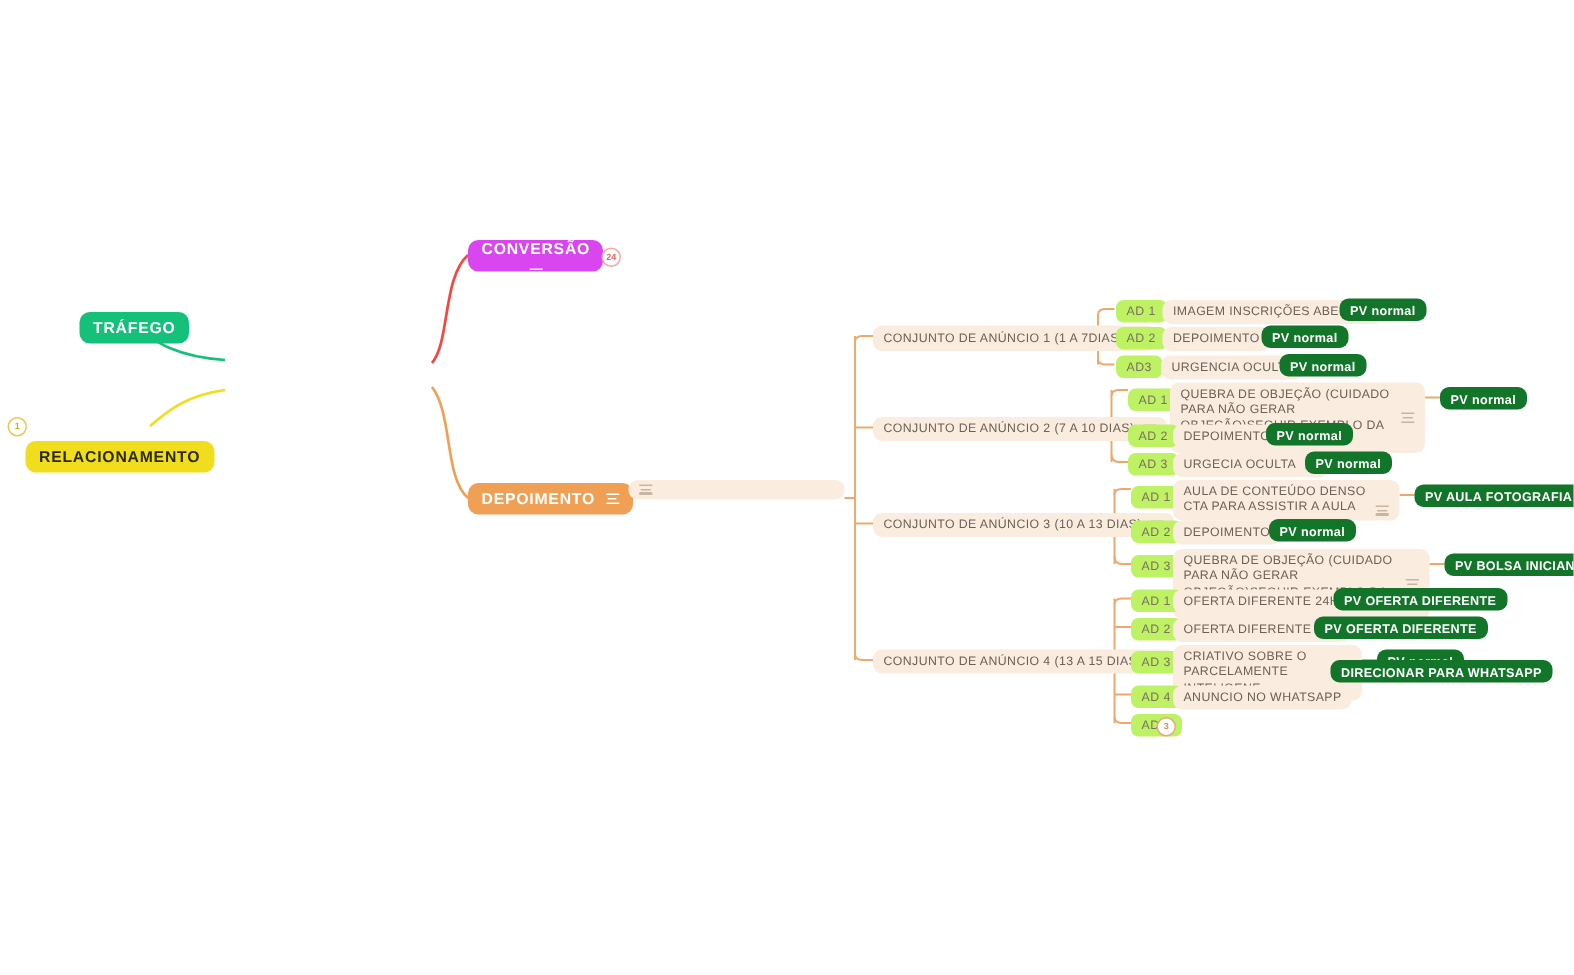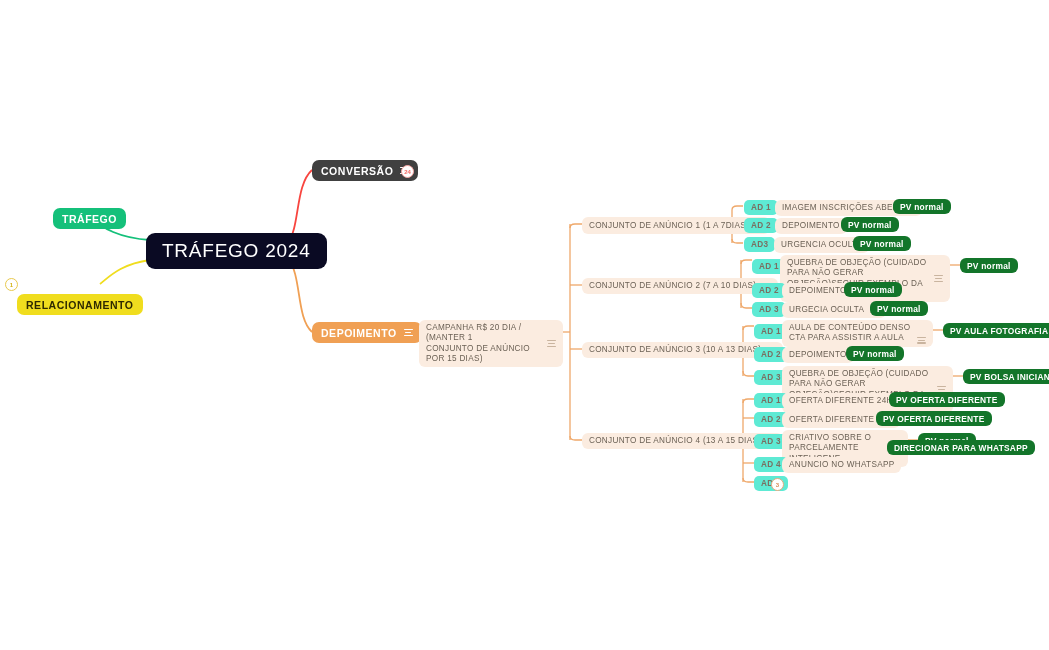--- a/index.html
+++ b/index.html
@@ -15,33 +15,33 @@
   
   .root{background:#0a0a23;color:#ffffff;border-radius:9px;
         font-size:19px;font-weight:400;letter-spacing:.04em;
         padding:0 16px;height:36px;}
 
   
   .pill{border-radius:7px;height:21px;padding:0 9px;font-size:10.5px;
         font-weight:700;color:#ffffff;letter-spacing:.05em;gap:7px;}
   .pill.green{background:#14c07a;}
   .pill.yellow{background:#f0dd1e;color:#2e2a00;margin-top:20px;}
-  .pill.red{background:#404040;}
+  .pill.red{background:#d946ef;flex-direction:column;}
   .pill.orange{background:#f0a054;}
 
   
   .cream{background:#fbece0;border-radius:6px;color:#6b6155;
          font-size:8.2px;letter-spacing:.035em;padding:3px 7px;gap:6px;
          line-height:1.25;}
   .cream.multi{white-space:normal;align-items:center;}
   .cream .txt{display:block;}
 
   
   .plain{color:#7a6f62;font-size:8.2px;letter-spacing:.04em;
-         background:#5eead4;border-radius:5px;padding:3px 7px;font-weight:bold;}
+         background:#bef264;border-radius:5px;padding:3px 7px;}
 
   
   .badge{background:#13752a;color:#ffffff;border-radius:6px;
          font-size:8.4px;font-weight:700;letter-spacing:.03em;
          padding:0 7px;height:15px;display:flex;align-items:center;
          white-space:nowrap;}
 
   
   .ham{display:inline-flex;flex-direction:column;justify-content:center;
        gap:1.5px;width:9px;flex:0 0 auto;}
@@ -127,23 +127,20 @@
     <path d="M772,399 L782,399" stroke="#efa86a" stroke-width="1.3" fill="none"></path>
     <path d="M772,418 L782,418" stroke="#efa86a" stroke-width="1.3" fill="none"></path>
     <path d="M772,440 L782,440" stroke="#efa86a" stroke-width="1.3" fill="none"></path>
     <path d="M772,463 L782,463" stroke="#efa86a" stroke-width="1.3" fill="none"></path>
     <path d="M879,399 L889,399" stroke="#efa86a" stroke-width="1.3" fill="none"></path>
     <path d="M866,418 L876,418" stroke="#efa86a" stroke-width="1.3" fill="none"></path>
     <path d="M908,440 L918,440" stroke="#efa86a" stroke-width="1.3" fill="none"></path>
     <path d="M877,463 L887,463" stroke="#efa86a" stroke-width="1.3" fill="none"></path>
   </svg>
 
-  <div class="node root" style="left:146px;top:233px;">
-    <span>TRÁFEGO 2024</span>
-  </div>
 
   <div class="node pill green" style="left:53px;top:208px;">
     <span>TRÁFEGO</span>
   </div>
 
   <div class="cbadge yellow" style="left:5px;top:278px;">1</div>
   <div class="node pill yellow" style="left:17px;top:274px;">
     <span>RELACIONAMENTO</span>
   </div>
 
@@ -160,24 +157,20 @@
   <div class="node pill orange" style="left:312px;top:322px;">
     <span>DEPOIMENTO</span>
     <span class="ham">
         <i></i>
         <i></i>
         <i></i>
       </span>
   </div>
 
   <div class="node cream multi" style="left:419px;top:320px;width:144px;">
-    <span style="flex:1;">
-      <span class="txt">CAMPANHA R$ 20 DIA / (MANTER 1</span>
-      <span class="txt">CONJUNTO DE ANÚNCIO POR 15 DIAS)</span>
-    </span>
     <span class="ham">
         <i></i>
         <i></i>
         <i></i>
       </span>
   </div>
 
   <div class="node cream" style="left:582px;top:217px;">
     <span>CONJUNTO DE ANÚNCIO 1 (1 A 7DIAS)</span>
     <span style="color:#c9a383;font-size:9px;">◷</span>

